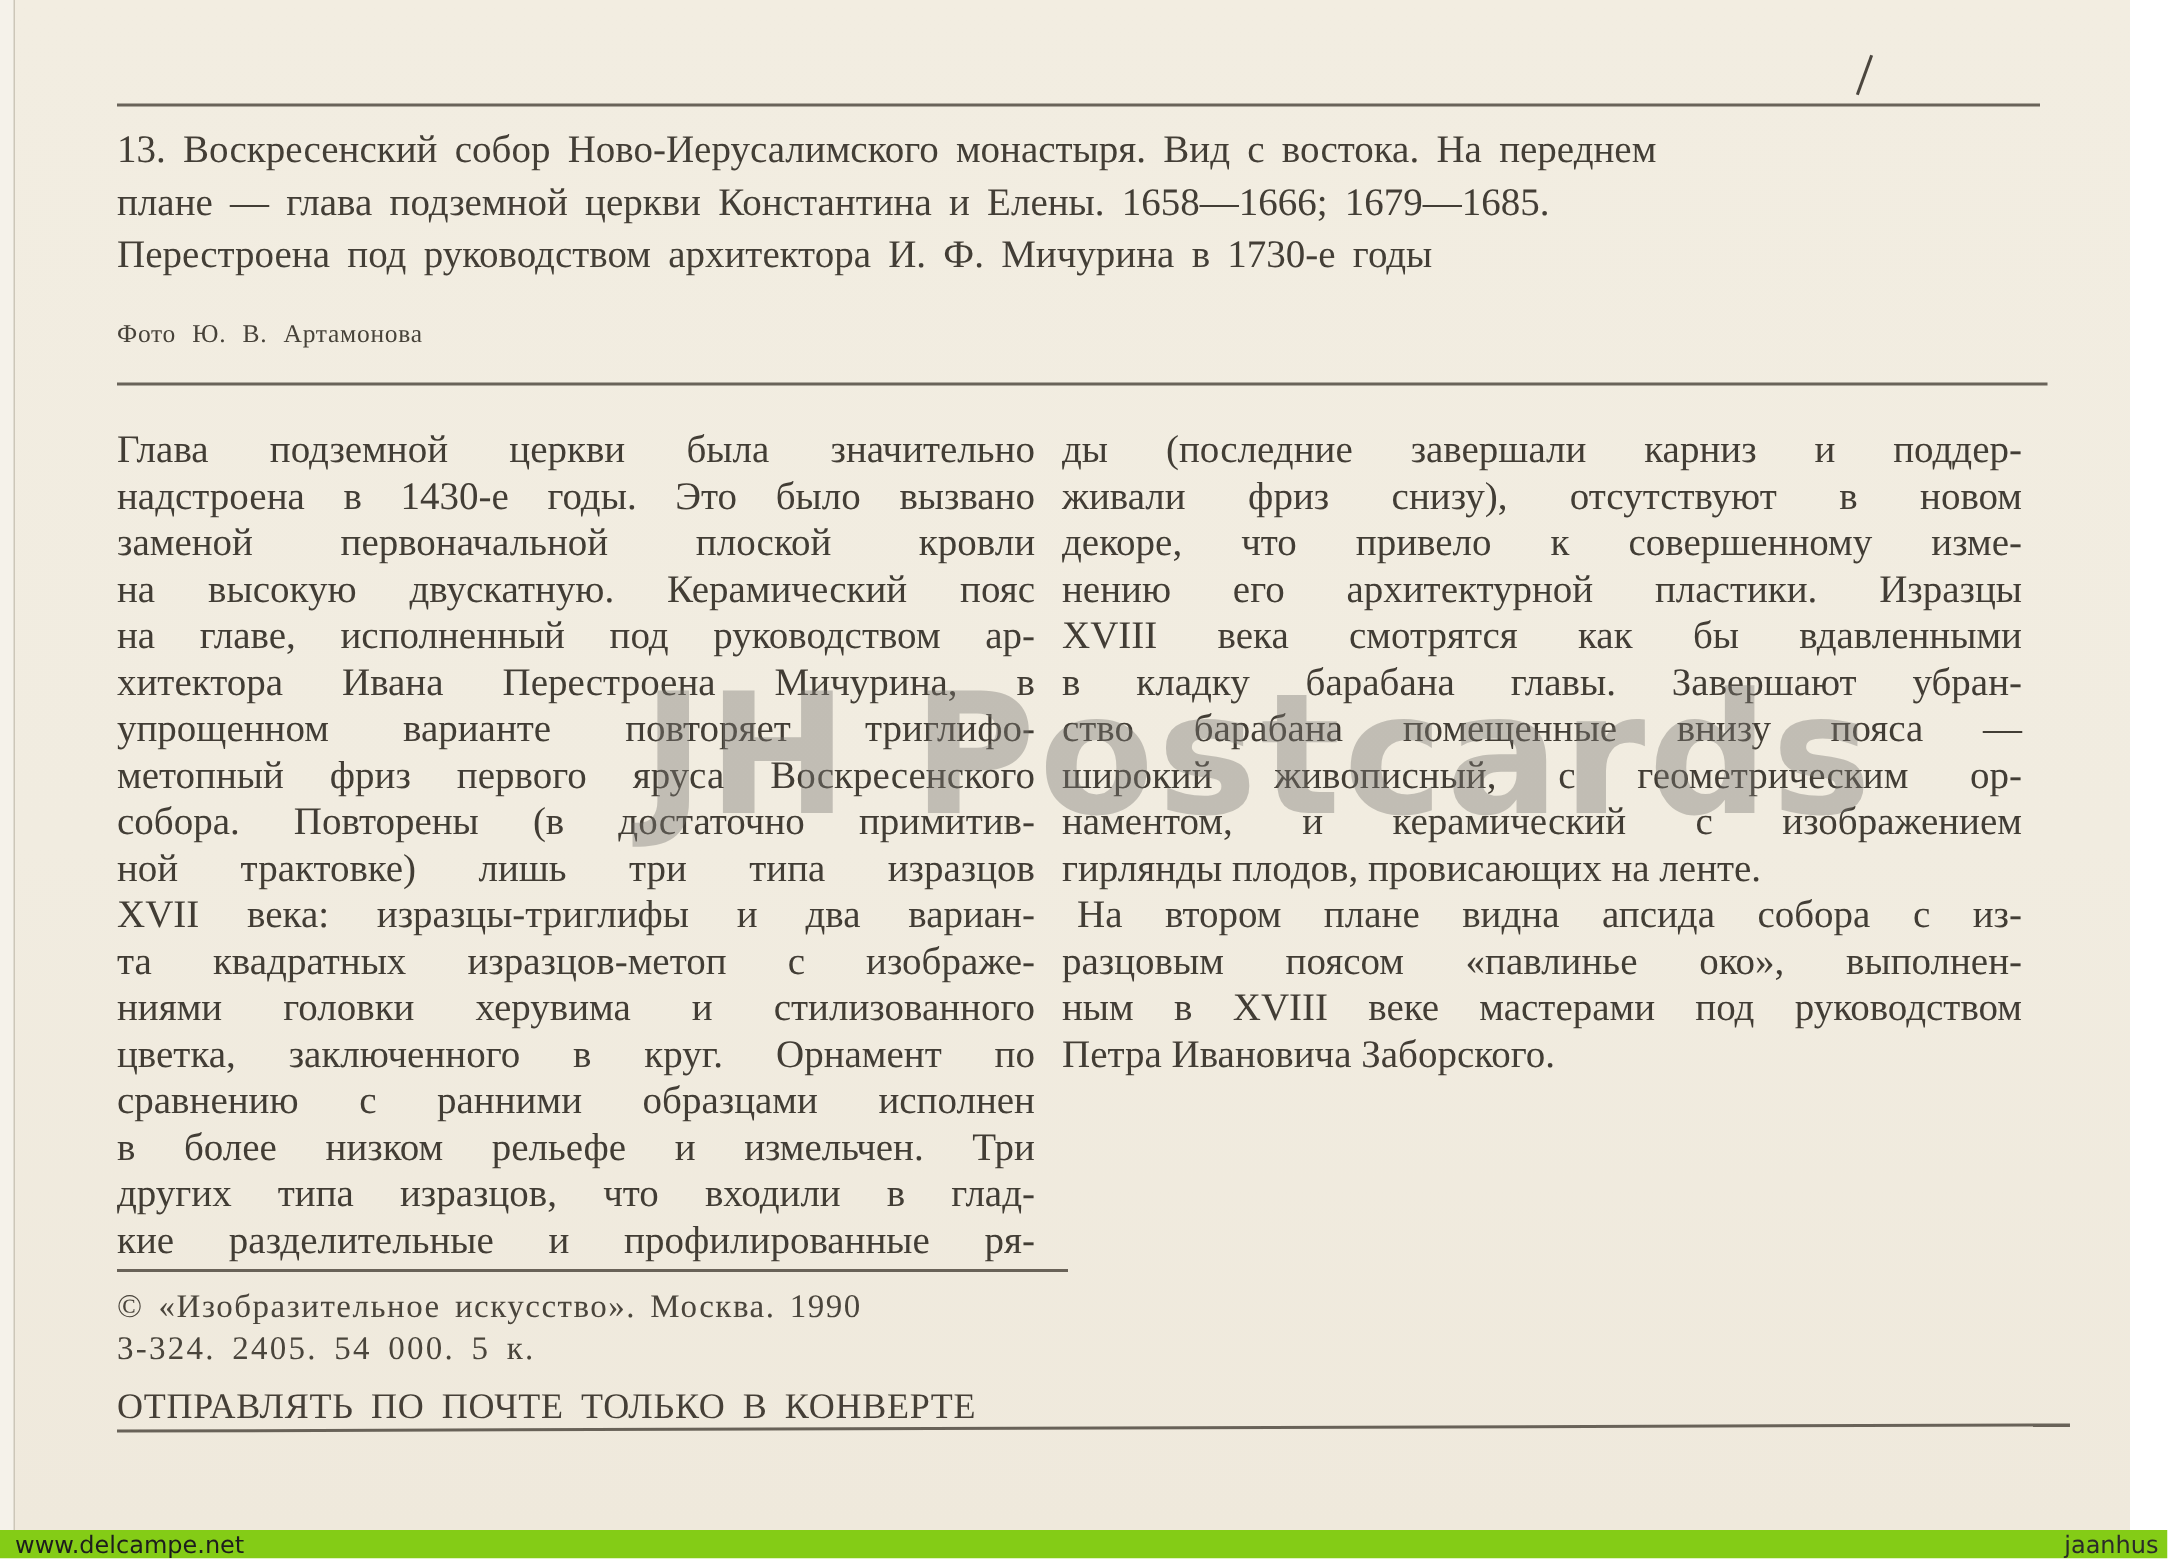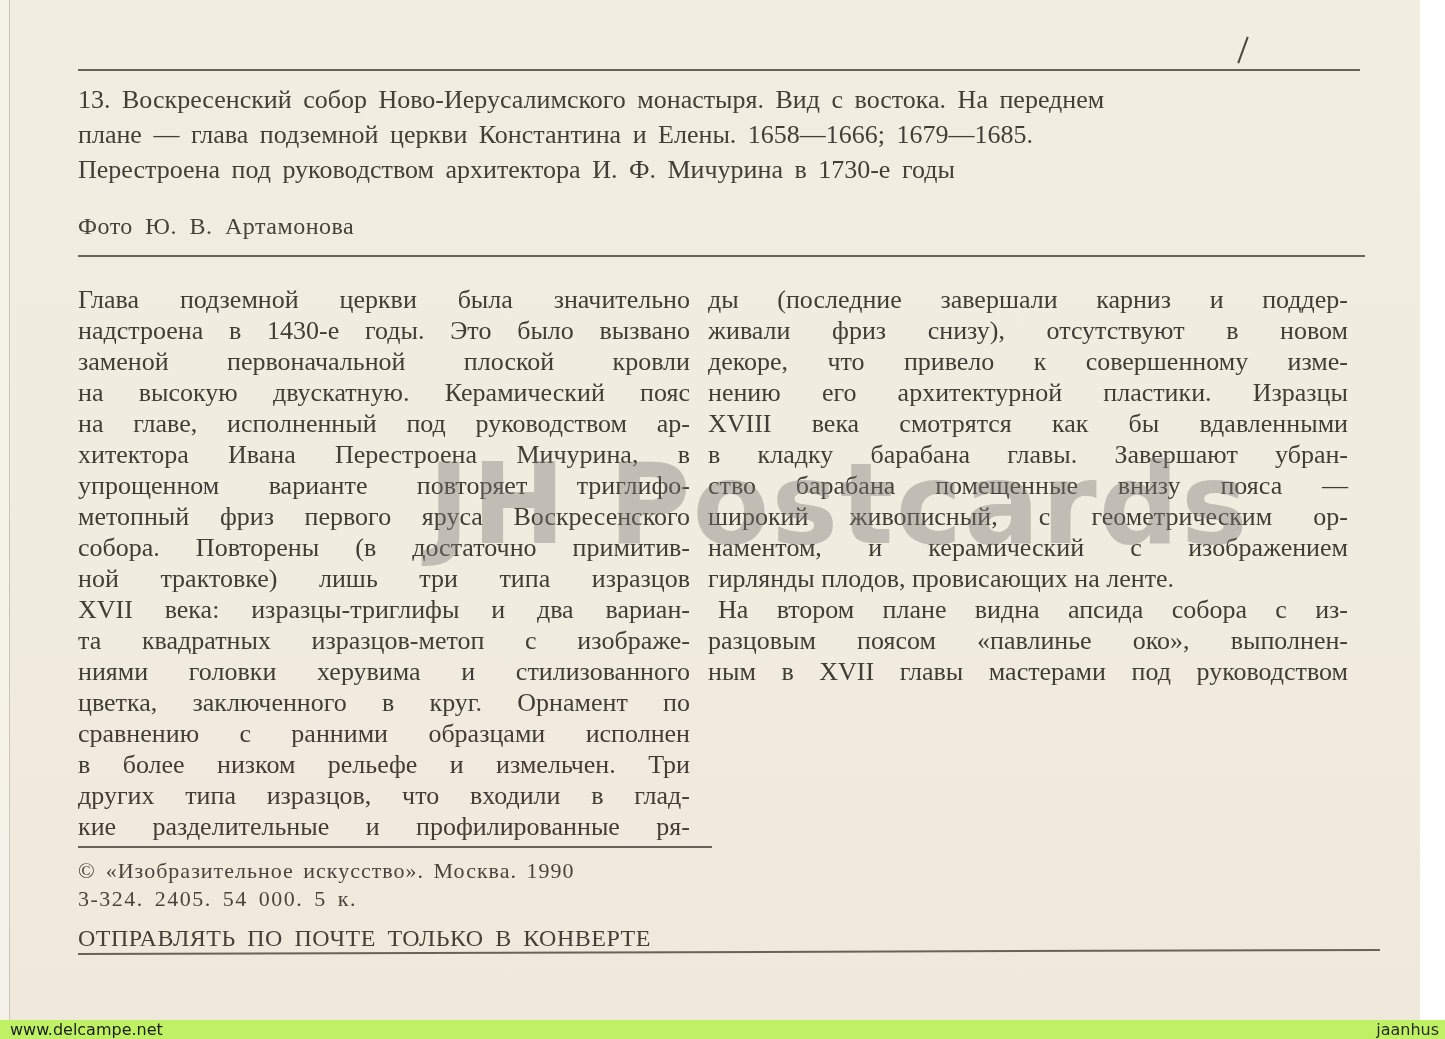--- a/index.html
+++ b/index.html
@@ -28,21 +28,21 @@
     position:absolute;left:1242px;top:36px;width:2px;height:28px;
     background:#4c473f;transform:rotate(20deg);
   }
   .caption{
     position:absolute;left:78px;top:82px;width:1300px;
     color:#433e36;font-size:26px;line-height:35px;word-spacing:5px;
   }
   .cap-line{white-space:nowrap;}
   .credit{
     position:absolute;left:78px;top:213px;
-    color:#474239;font-size:24px;word-spacing:6px;letter-spacing:.5px;
+    color:#474239;font-size:17px;word-spacing:6px;letter-spacing:.5px;
   }
   .col{
     position:absolute;top:284px;color:#423d35;font-size:26px;
   }
   .col-left{left:78px;width:612px;}
   .col-right{left:708px;width:640px;}
   .bl{
     height:31px;line-height:31px;white-space:nowrap;
     text-align:justify;text-align-last:justify;
   }
@@ -63,21 +63,21 @@
   }
   .watermark{
     position:absolute;left:428px;top:444px;
     font-family:"DejaVu Sans", sans-serif;font-weight:700;
     font-size:112px;line-height:120px;letter-spacing:2px;
     color:rgba(122,120,116,0.40);
     pointer-events:none;z-index:5;white-space:nowrap;
   }
   .footer{
     position:absolute;left:0;top:1020px;width:1445px;height:19px;
-    background:#bef264;z-index:6;
+    background:#84cc16;z-index:6;
     font-family:"DejaVu Sans", sans-serif;font-size:16px;color:#1d1d1d;
   }
   .f-left{position:absolute;left:10px;top:0px;line-height:19px;}
   .f-right{position:absolute;right:6px;top:0px;line-height:19px;color:#2a2a2a;}
 </style>
 </head>
 <body>
 
 <div class="page">
   <div class="left-edge"></div>
@@ -122,21 +122,22 @@
     <div class="bl">декоре, что привело к совершенному изме-</div>
     <div class="bl">нению его архитектурной пластики. Изразцы</div>
     <div class="bl">XVIII века смотрятся как бы вдавленными</div>
     <div class="bl">в кладку барабана главы. Завершают убран-</div>
     <div class="bl">ство барабана помещенные внизу пояса —</div>
     <div class="bl">широкий живописный, с геометрическим ор-</div>
     <div class="bl">наментом, и керамический с изображением</div>
     <div class="bl nojust">гирлянды плодов, провисающих на ленте.</div>
     <div class="bl indent">На втором плане видна апсида собора с из-</div>
     <div class="bl">разцовым поясом «павлинье око», выполнен-</div>
-    <div class="bl">ным в XVII главы мастерами под руководством</div>
+    <div class="bl">ным в XVIII веке мастерами под руководством</div>
+    <div class="bl nojust">Петра Ивановича Заборского.</div>
   </div>
 
   <div class="rule rule-3"></div>
 
   <div class="copyright">
     <span class="csym">©</span><span>«Изобразительное искусство». Москва. 1990</span>
   </div>
   <div class="printcode">3-324. 2405. 54 000. 5 к.</div>
   <div class="mailing">ОТПРАВЛЯТЬ ПО ПОЧТЕ ТОЛЬКО В КОНВЕРТЕ</div>
 

